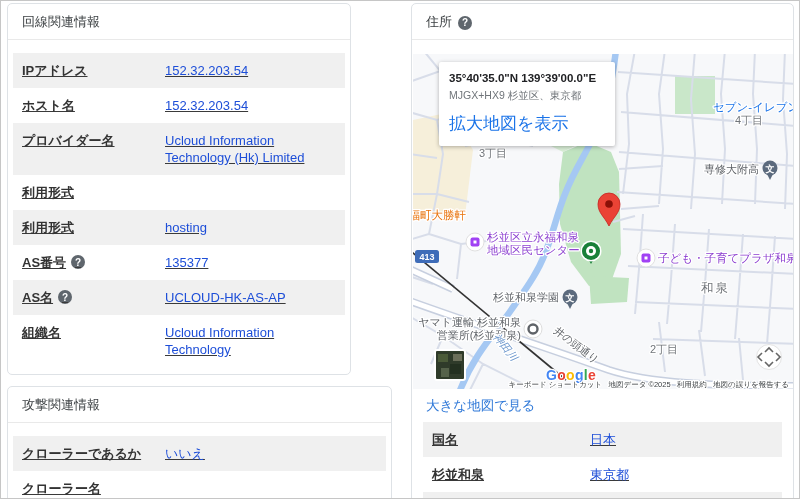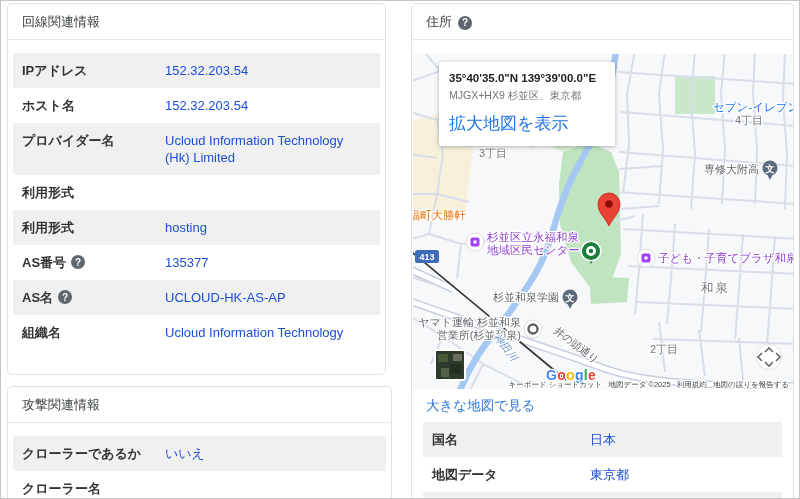--- a/index.html
+++ b/index.html
@@ -1,27 +1,27 @@
 <!DOCTYPE html>
 <html><head>
 <meta charset="utf-8">
 <style>
   html,body{margin:0;padding:0;background:#fff;}
   body{width:800px;height:499px;overflow:hidden;font-family:"Liberation Sans",sans-serif;}
   .frame{position:relative;width:798px;height:497px;border:1px solid #c6c6c6;overflow:hidden;background:#fff;}
 
   .card{position:absolute;background:#fff;border:1px solid #dee2e6;border-radius:5px;box-sizing:border-box;}
-  #card-line{left:6px;top:2px;width:379px;height:372px;}
+  #card-line{left:6px;top:2px;width:344px;height:372px;}
   #card-attack{left:6px;top:385px;width:385px;height:170px;}
   #panel-address{left:410px;top:2px;width:383px;height:600px;}
 
   .card-header{display:flex;align-items:center;gap:6px;padding:9px 14px 8px;font-size:13px;color:#3c4043;
     border-bottom:1px solid #e9e9e9;}
   .card-body{padding:13px 5px 0;}
-  .trow{display:flex;padding:9px 9px;font-size:13px;color:#3a3a3a;line-height:17px;}
+  .trow{display:flex;padding:9px 9px;font-size:13px;color:#3a3a3a;line-height:17px;text-decoration:underline;}
   .trow .lbl{width:143px;flex:none;font-weight:bold;display:flex;gap:5px;align-items:flex-start;color:#333;}
   .trow .val{flex:1;color:#1d4ed8;}
   .trow.shade{background:#f0f0f0;}
   .help{width:14px;height:14px;border-radius:50%;background:#5f666d;color:#fff;font-size:10px;font-weight:bold;
     display:inline-flex;align-items:center;justify-content:center;flex:none;margin-top:1px;}
 
   
   #map-wrap{position:relative;margin:14px 1px 0;width:380px;height:335px;overflow:hidden;background:#f7f8fa;}
   #map-svg{display:block;}
   .halo{paint-order:stroke;stroke:#ffffff;stroke-width:2.6px;stroke-linejoin:round;}
@@ -251,21 +251,21 @@
     <div class="biglink-row">
       <a class="biglink">大きな地図で見る</a>
     </div>
 
     <div id="addr-table">
       <div class="trow shade">
         <span class="lbl">国名</span>
         <span class="val">日本</span>
       </div>
       <div class="trow">
-        <span class="lbl">地図データ</span>
+        <span class="lbl">杉並和泉</span>
         <span class="val">東京都</span>
       </div>
       <div class="trow shade stub">
         
         
       </div>
     </div>
   </div>
 
 </div>

